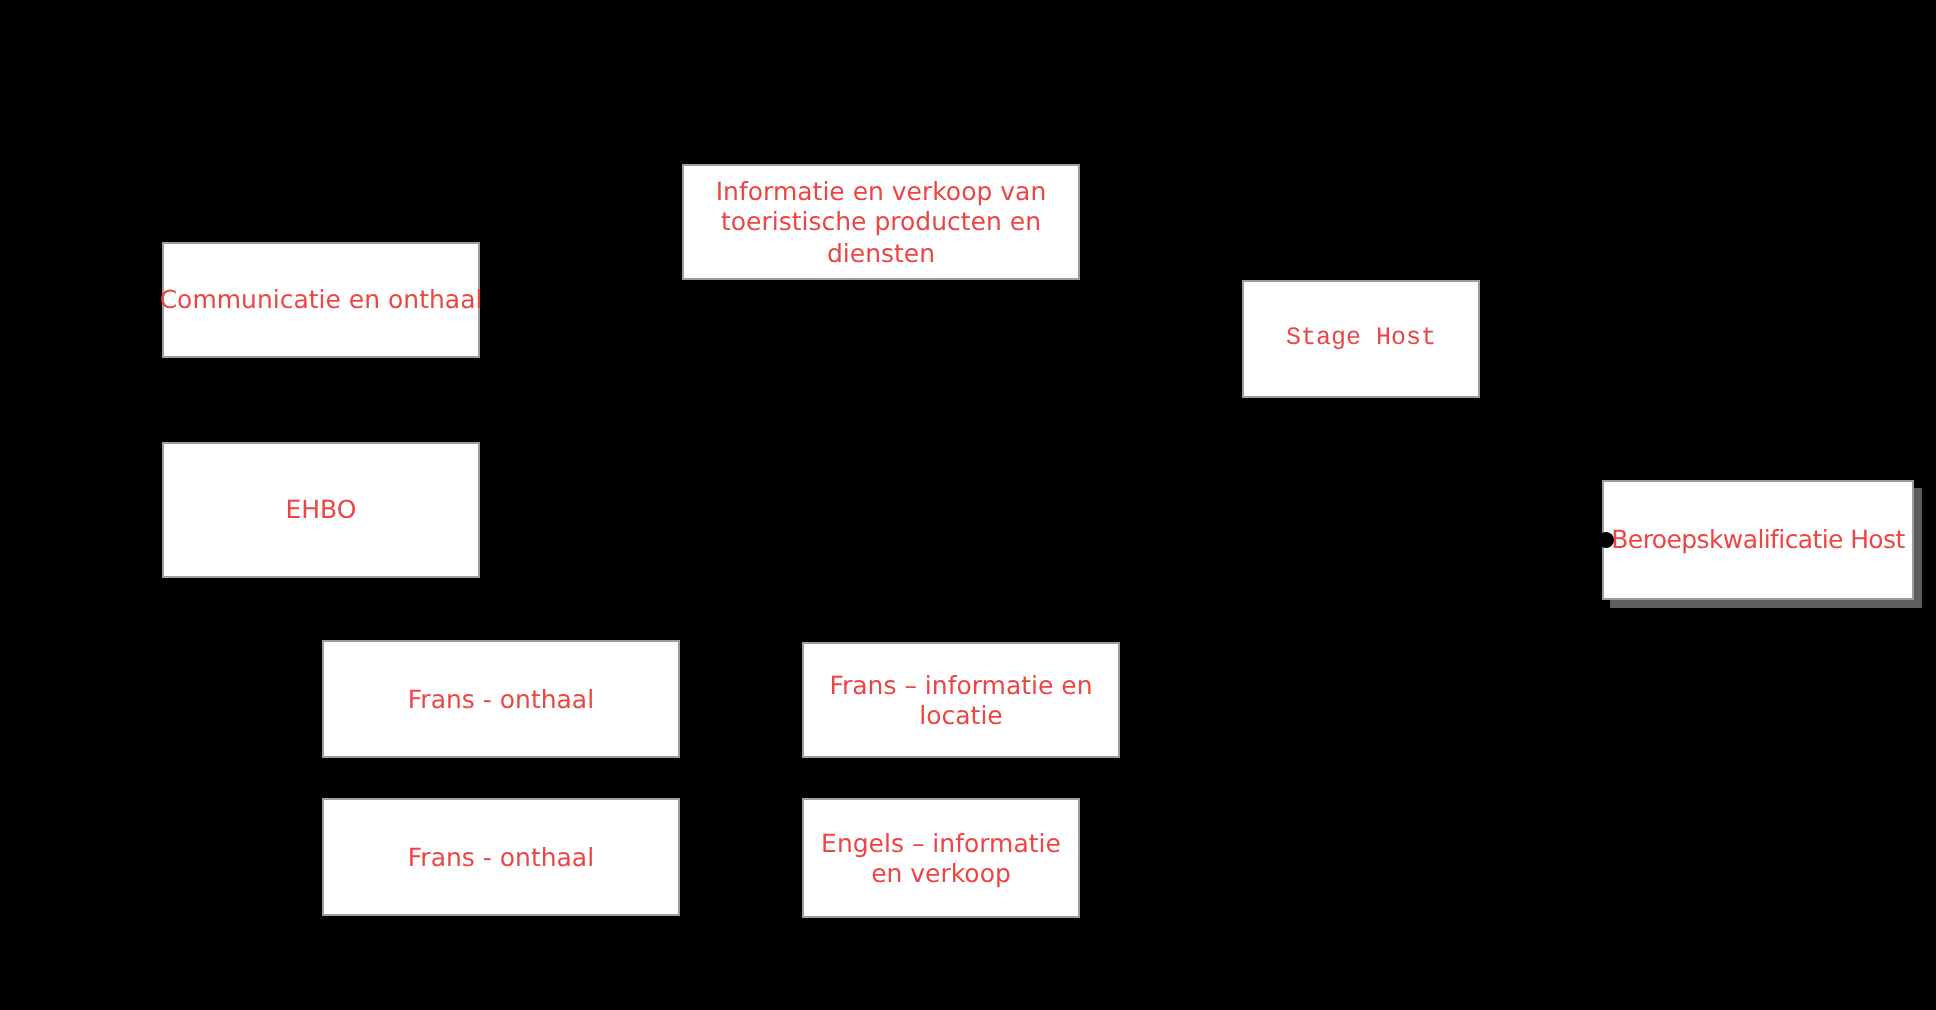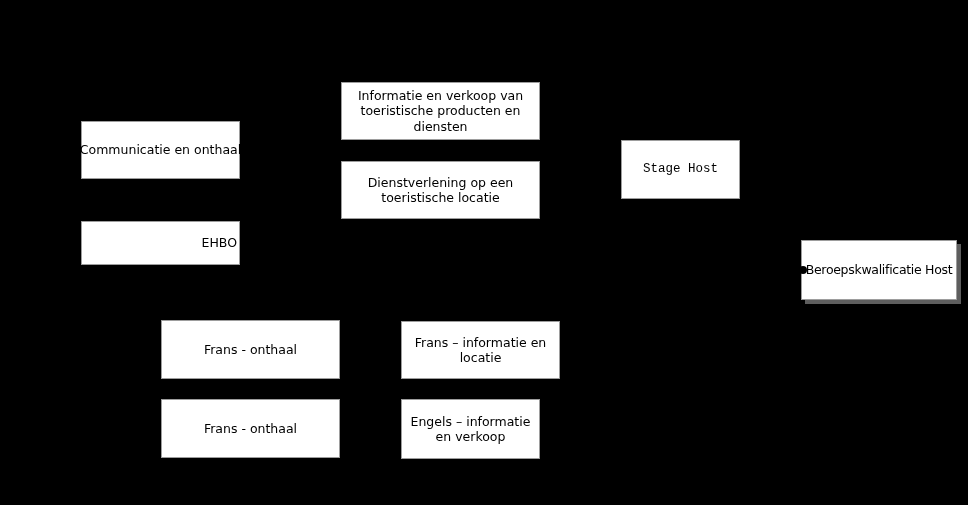--- a/index.html
+++ b/index.html
@@ -19,42 +19,42 @@
   }
   .box {
     position: absolute;
     background: #ffffff;
     border: 1px solid #9d9d9d;
     box-sizing: border-box;
     display: flex;
     align-items: center;
     justify-content: center;
     text-align: center;
-    color: #000000;
+    color: #ef4444;
     font-size: 12.5px;
     line-height: 1.22;
     padding: 2px 2px;
   }
   .box.nowrap .label { white-space: nowrap; }
   .box.shadowed {
     box-shadow: 4px 4px 0 0 #5e5e5e;
   }
   .bullet {
     position: absolute;
     left: -3px;
     top: 50%;
     margin-top: -4px;
     width: 8px;
     height: 8px;
     border-radius: 50%;
     background: #000000;
   }
   
   #box-communicatie        { left: 81px;  top: 121px; width: 159px; height: 58px; }
-  #box-ehbo                { left: 81px;  top: 221px; width: 159px; height: 44px; justify-content: flex-end; }
+  #box-ehbo                { left: 81px;  top: 221px; width: 159px; height: 68px; }
   #box-informatie-verkoop  { left: 341px; top: 82px;  width: 199px; height: 58px; }
   #box-dienstverlening     { left: 341px; top: 161px; width: 199px; height: 58px; }
   #box-stage-host          { left: 621px; top: 140px; width: 119px; height: 59px; font-family: Liberation Mono, monospace; }
   #box-beroepskwalificatie { left: 801px; top: 240px; width: 156px; height: 60px; padding: 5px; letter-spacing: -0.3px; }
   #box-frans-onthaal       { left: 161px; top: 320px; width: 179px; height: 59px; }
   #box-engels-onthaal      { left: 161px; top: 399px; width: 179px; height: 59px; }
   #box-frans-informatie    { left: 401px; top: 321px; width: 159px; height: 58px; }
   #box-engels-informatie   { left: 401px; top: 399px; width: 139px; height: 60px; }
 </style>
 </head>
@@ -67,23 +67,20 @@
   </div>
 
   <div class="box nowrap" id="box-ehbo">
     <span class="label">EHBO</span>
   </div>
 
   <div class="box" id="box-informatie-verkoop">
     <span class="label">Informatie en verkoop van toeristische producten en diensten</span>
   </div>
 
-  <div class="box" id="box-dienstverlening">
-    <span class="label">Dienstverlening op een toeristische locatie</span>
-  </div>
 
   <div class="box nowrap" id="box-stage-host">
     <span class="label">Stage Host</span>
   </div>
 
   <div class="box nowrap shadowed" id="box-beroepskwalificatie">
     <span class="bullet"></span>
     <span class="label">Beroepskwalificatie Host</span>
   </div>
 

